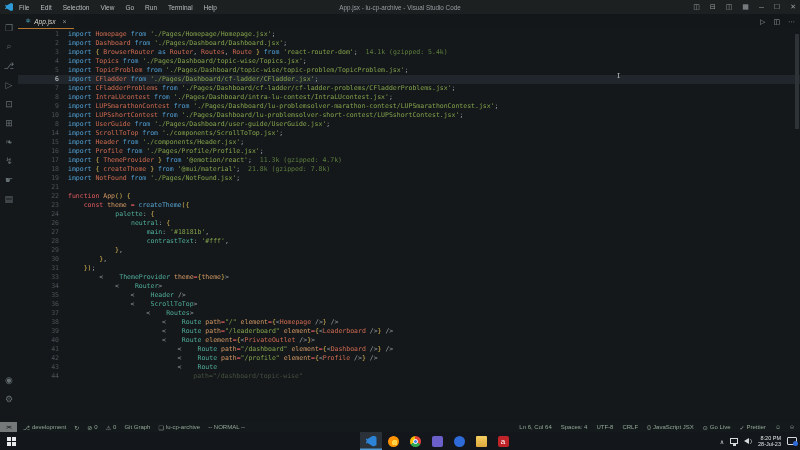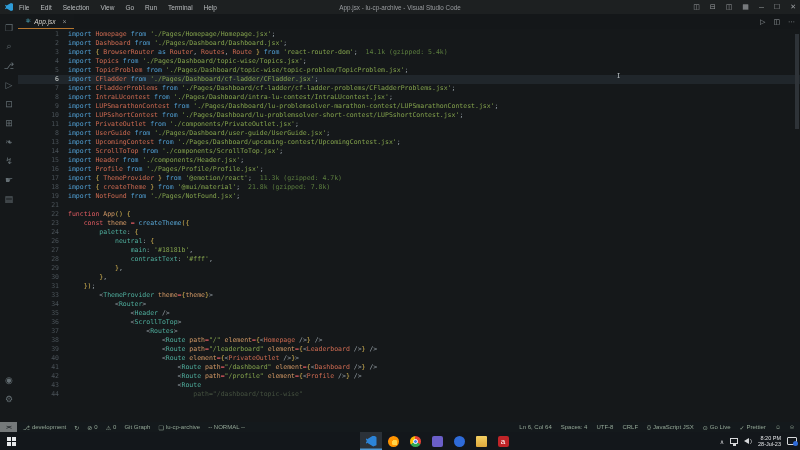--- a/index.html
+++ b/index.html
@@ -40,21 +40,21 @@
   .cline { display:flex; white-space:pre; height:9px; }
   .cline.active { background:#20262b; }
   .lnum { width:50px; text-align:right; padding-right:9px; color:#4a5258; flex:none; }
   .cline.active .lnum { color:#cdd2d0; }
   .lcode { flex:1; }
   .tk-k { color:#509ed2; }            
   .tk-c { color:#cd6a51; }            
   .tk-s { color:#83a24c;text-align:center; }            
   .tk-p { color:#d5b452; }            
   .tk-w { color:#9aa4ab; }            
-  .tk-t { color:#4fae9d; }            
+  .tk-t { color:#4fae9d;margin-left:16px; }            
   .tk-r { color:#df5b61; } 
   .tk-f { color:#58a6d5; }            
   .tk-o { color:#d49a66; }            
   .tk-a { color:#5d7f3f; }            
   .tk-g { color:#44503f; }            
 
   .ibeam { position:absolute; left:599px; top:43px; color:#aeb4b8; font-family:"DejaVu Serif", serif;
            font-size:8px; line-height:8px; }
   .scrollthumb { position:absolute; right:1px; top:5px; width:4px; height:95px; background:#2e3338; }
 
@@ -164,23 +164,21 @@
             <div class="cline"><span class="lnum">1</span><span class="lcode"><span class="tk-k">import </span><span class="tk-c">Homepage</span><span class="tk-k"> from </span><span class="tk-s">'./Pages/Homepage/Homepage.jsx'</span><span class="tk-w">;</span></span></div>
             <div class="cline"><span class="lnum">2</span><span class="lcode"><span class="tk-k">import </span><span class="tk-c">Dashboard</span><span class="tk-k"> from </span><span class="tk-s">'./Pages/Dashboard/Dashboard.jsx'</span><span class="tk-w">;</span></span></div>
             <div class="cline"><span class="lnum">3</span><span class="lcode"><span class="tk-k">import </span><span class="tk-p">{ </span><span class="tk-c">BrowserRouter</span><span class="tk-k"> as </span><span class="tk-c">Router</span><span class="tk-w">, </span><span class="tk-c">Routes</span><span class="tk-w">, </span><span class="tk-c">Route</span><span class="tk-p"> }</span><span class="tk-k"> from </span><span class="tk-s">'react-router-dom'</span><span class="tk-w">;</span><span class="tk-a">  14.1k (gzipped: 5.4k)</span></span></div>
             <div class="cline"><span class="lnum">4</span><span class="lcode"><span class="tk-k">import </span><span class="tk-c">Topics</span><span class="tk-k"> from </span><span class="tk-s">'./Pages/Dashboard/topic-wise/Topics.jsx'</span><span class="tk-w">;</span></span></div>
             <div class="cline"><span class="lnum">5</span><span class="lcode"><span class="tk-k">import </span><span class="tk-c">TopicProblem</span><span class="tk-k"> from </span><span class="tk-s">'./Pages/Dashboard/topic-wise/topic-problem/TopicProblem.jsx'</span><span class="tk-w">;</span></span></div>
             <div class="cline active"><span class="lnum">6</span><span class="lcode"><span class="tk-k">import </span><span class="tk-c">CFladder</span><span class="tk-k"> from </span><span class="tk-s">'./Pages/Dashboard/cf-ladder/CFladder.jsx'</span><span class="tk-w">;</span></span></div>
             <div class="cline"><span class="lnum">7</span><span class="lcode"><span class="tk-k">import </span><span class="tk-c">CFladderProblems</span><span class="tk-k"> from </span><span class="tk-s">'./Pages/Dashboard/cf-ladder/cf-ladder-problems/CFladderProblems.jsx'</span><span class="tk-w">;</span></span></div>
             <div class="cline"><span class="lnum">8</span><span class="lcode"><span class="tk-k">import </span><span class="tk-c">IntraLUcontest</span><span class="tk-k"> from </span><span class="tk-s">'./Pages/Dashboard/intra-lu-contest/IntraLUcontest.jsx'</span><span class="tk-w">;</span></span></div>
             <div class="cline"><span class="lnum">9</span><span class="lcode"><span class="tk-k">import </span><span class="tk-c">LUPSmarathonContest</span><span class="tk-k"> from </span><span class="tk-s">'./Pages/Dashboard/lu-problemsolver-marathon-contest/LUPSmarathonContest.jsx'</span><span class="tk-w">;</span></span></div>
             <div class="cline"><span class="lnum">10</span><span class="lcode"><span class="tk-k">import </span><span class="tk-c">LUPSshortContest</span><span class="tk-k"> from </span><span class="tk-s">'./Pages/Dashboard/lu-problemsolver-short-contest/LUPSshortContest.jsx'</span><span class="tk-w">;</span></span></div>
-            <div class="cline"><span class="lnum">11</span><span class="lcode"><span class="tk-k">import </span><span class="tk-c">PrivateOutlet</span><span class="tk-k"> from </span><span class="tk-s">'./components/PrivateOutlet.jsx'</span><span class="tk-w">;</span></span></div>
             <div class="cline"><span class="lnum">8</span><span class="lcode"><span class="tk-k">import </span><span class="tk-c">UserGuide</span><span class="tk-k"> from </span><span class="tk-s">'./Pages/Dashboard/user-guide/UserGuide.jsx'</span><span class="tk-w">;</span></span></div>
-            <div class="cline"><span class="lnum">13</span><span class="lcode"><span class="tk-k">import </span><span class="tk-c">UpcomingContest</span><span class="tk-k"> from </span><span class="tk-s">'./Pages/Dashboard/upcoming-contest/UpcomingContest.jsx'</span><span class="tk-w">;</span></span></div>
             <div class="cline"><span class="lnum">14</span><span class="lcode"><span class="tk-k">import </span><span class="tk-c">ScrollToTop</span><span class="tk-k"> from </span><span class="tk-s">'./components/ScrollToTop.jsx'</span><span class="tk-w">;</span></span></div>
             <div class="cline"><span class="lnum">15</span><span class="lcode"><span class="tk-k">import </span><span class="tk-c">Header</span><span class="tk-k"> from </span><span class="tk-s">'./components/Header.jsx'</span><span class="tk-w">;</span></span></div>
             <div class="cline"><span class="lnum">16</span><span class="lcode"><span class="tk-k">import </span><span class="tk-c">Profile</span><span class="tk-k"> from </span><span class="tk-s">'./Pages/Profile/Profile.jsx'</span><span class="tk-w">;</span></span></div>
             <div class="cline"><span class="lnum">17</span><span class="lcode"><span class="tk-k">import </span><span class="tk-p">{ </span><span class="tk-c">ThemeProvider</span><span class="tk-p"> }</span><span class="tk-k"> from </span><span class="tk-s">'@emotion/react'</span><span class="tk-w">;</span><span class="tk-a">  11.3k (gzipped: 4.7k)</span></span></div>
             <div class="cline"><span class="lnum">18</span><span class="lcode"><span class="tk-k">import </span><span class="tk-p">{ </span><span class="tk-c">createTheme</span><span class="tk-p"> }</span><span class="tk-k"> from </span><span class="tk-s">'@mui/material'</span><span class="tk-w">;</span><span class="tk-a">  21.8k (gzipped: 7.8k)</span></span></div>
             <div class="cline"><span class="lnum">19</span><span class="lcode"><span class="tk-k">import </span><span class="tk-c">NotFound</span><span class="tk-k"> from </span><span class="tk-s">'./Pages/NotFound.jsx'</span><span class="tk-w">;</span></span></div>
             <div class="cline"><span class="lnum">21</span><span class="lcode"></span></div>
             <div class="cline"><span class="lnum">22</span><span class="lcode"><span class="tk-r">function </span><span class="tk-o">App</span><span class="tk-p">() {</span></span></div>
             <div class="cline"><span class="lnum">23</span><span class="lcode"><span class="tk-w">    </span><span class="tk-r">const </span><span class="tk-o">theme</span><span class="tk-r"> = </span><span class="tk-f">createTheme</span><span class="tk-p">({</span></span></div>
             <div class="cline"><span class="lnum">24</span><span class="lcode"><span class="tk-w">        </span><span class="tk-t">palette</span><span class="tk-w">: </span><span class="tk-p">{</span></span></div>

